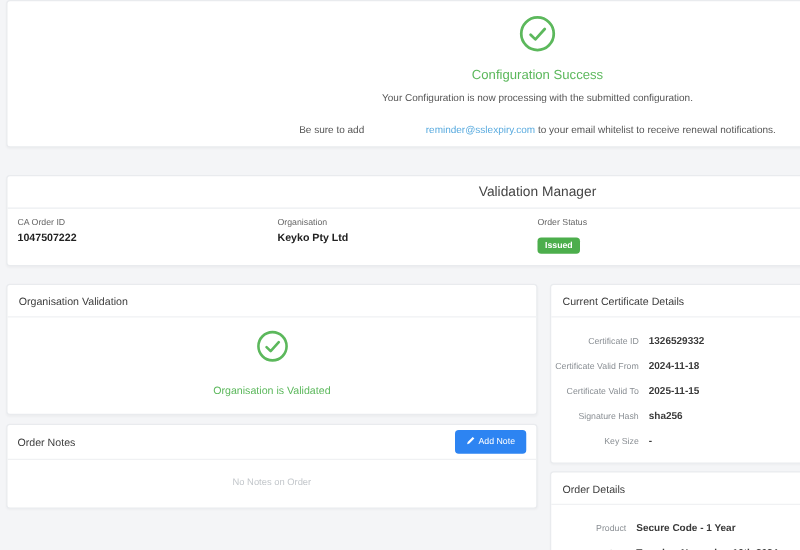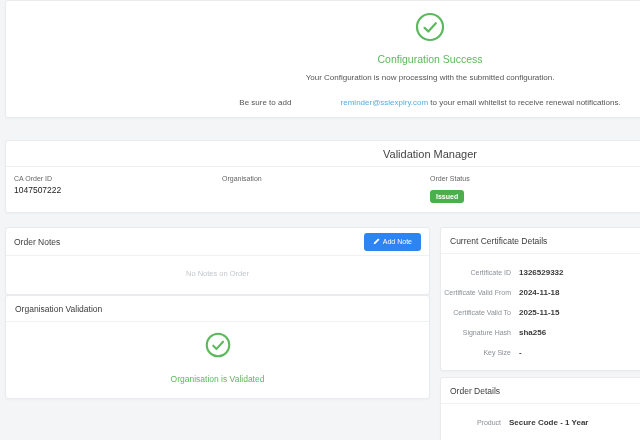--- a/index.html
+++ b/index.html
@@ -47,21 +47,21 @@
     height: 26px;
     line-height: 26px;
     text-align: center;
     font-size: 11px;
     color: #454545;
     border-bottom: 1px solid #eceef1;
   }
   .vm-row { display: flex; padding: 8px 0 9px 0; }
   .vm-field { width: 208px; padding-left: 8px; }
   .vm-label { font-size: 7px; color: #666; margin-bottom: 3px; }
-  .vm-value { font-size: 8.5px; font-weight: normal; color: #222; }
+  .vm-value { font-size: 8.5px; font-weight: bold; color: #222; }
   .badge {
     display: inline-block;
     background: #4cae4c;
     color: #fff;
     font-size: 7px;
     font-weight: bold;
     padding: 3px 6px;
     border-radius: 3px;
     margin-top: 1px;
   }
@@ -149,58 +149,59 @@
 
   <section class="card vm-card">
     <div class="vm-header">Validation Manager</div>
     <div class="vm-row">
       <div class="vm-field">
         <div class="vm-label">CA Order ID</div>
         <div class="vm-value">1047507222</div>
       </div>
       <div class="vm-field">
         <div class="vm-label">Organisation</div>
+        <div class="vm-value">Keyko Pty Ltd</div>
       </div>
       <div class="vm-field">
         <div class="vm-label">Order Status</div>
         <span class="badge">Issued</span>
       </div>
     </div>
   </section>
 
   <div class="columns">
 
     <div class="col-left">
+      <section class="card org-card">
+        <div class="card-header">Organisation Validation</div>
+        <div class="org-body">
+          <span>
+            <svg width="26" height="26" viewBox="0 0 30 30">
+              <circle cx="15" cy="15" r="13" fill="none" stroke="#5cb85c" stroke-width="2.4"></circle>
+              <path d="M9.5 15.8 L13.3 19.5 L20.8 11.2" fill="none" stroke="#5cb85c" stroke-width="2.4" stroke-linecap="round" stroke-linejoin="round"></path>
+            </svg>
+          </span>
+          <div class="org-status">Organisation is Validated</div>
+        </div>
+      </section>
+
       <section class="card">
         <div class="notes-header">
           <span class="notes-title">Order Notes</span>
           <button class="add-note-btn">
             <span>
               <svg width="7" height="7" viewBox="0 0 16 16">
                 <path d="M11.8 1.2 L14.8 4.2 L5.6 13.4 L1.6 14.4 L2.6 10.4 Z" fill="#ffffff"></path>
               </svg>
             </span>
             <span>Add Note</span>
           </button>
         </div>
         <div class="notes-body">No Notes on Order</div>
       </section>
-
-      <section class="card org-card">
-        <div class="card-header">Organisation Validation</div>
-        <div class="org-body">
-          <span>
-            <svg width="26" height="26" viewBox="0 0 30 30">
-              <circle cx="15" cy="15" r="13" fill="none" stroke="#5cb85c" stroke-width="2.4"></circle>
-              <path d="M9.5 15.8 L13.3 19.5 L20.8 11.2" fill="none" stroke="#5cb85c" stroke-width="2.4" stroke-linecap="round" stroke-linejoin="round"></path>
-            </svg>
-          </span>
-          <div class="org-status">Organisation is Validated</div>
-        </div>
-      </section>
     </div>
 
     <div class="col-right">
       <section class="card cert-card">
         <div class="card-header">Current Certificate Details</div>
         <div class="details-body">
           <div class="detail-row">
             <div class="detail-label">Certificate ID</div>
             <div class="detail-value">1326529332</div>
           </div>

